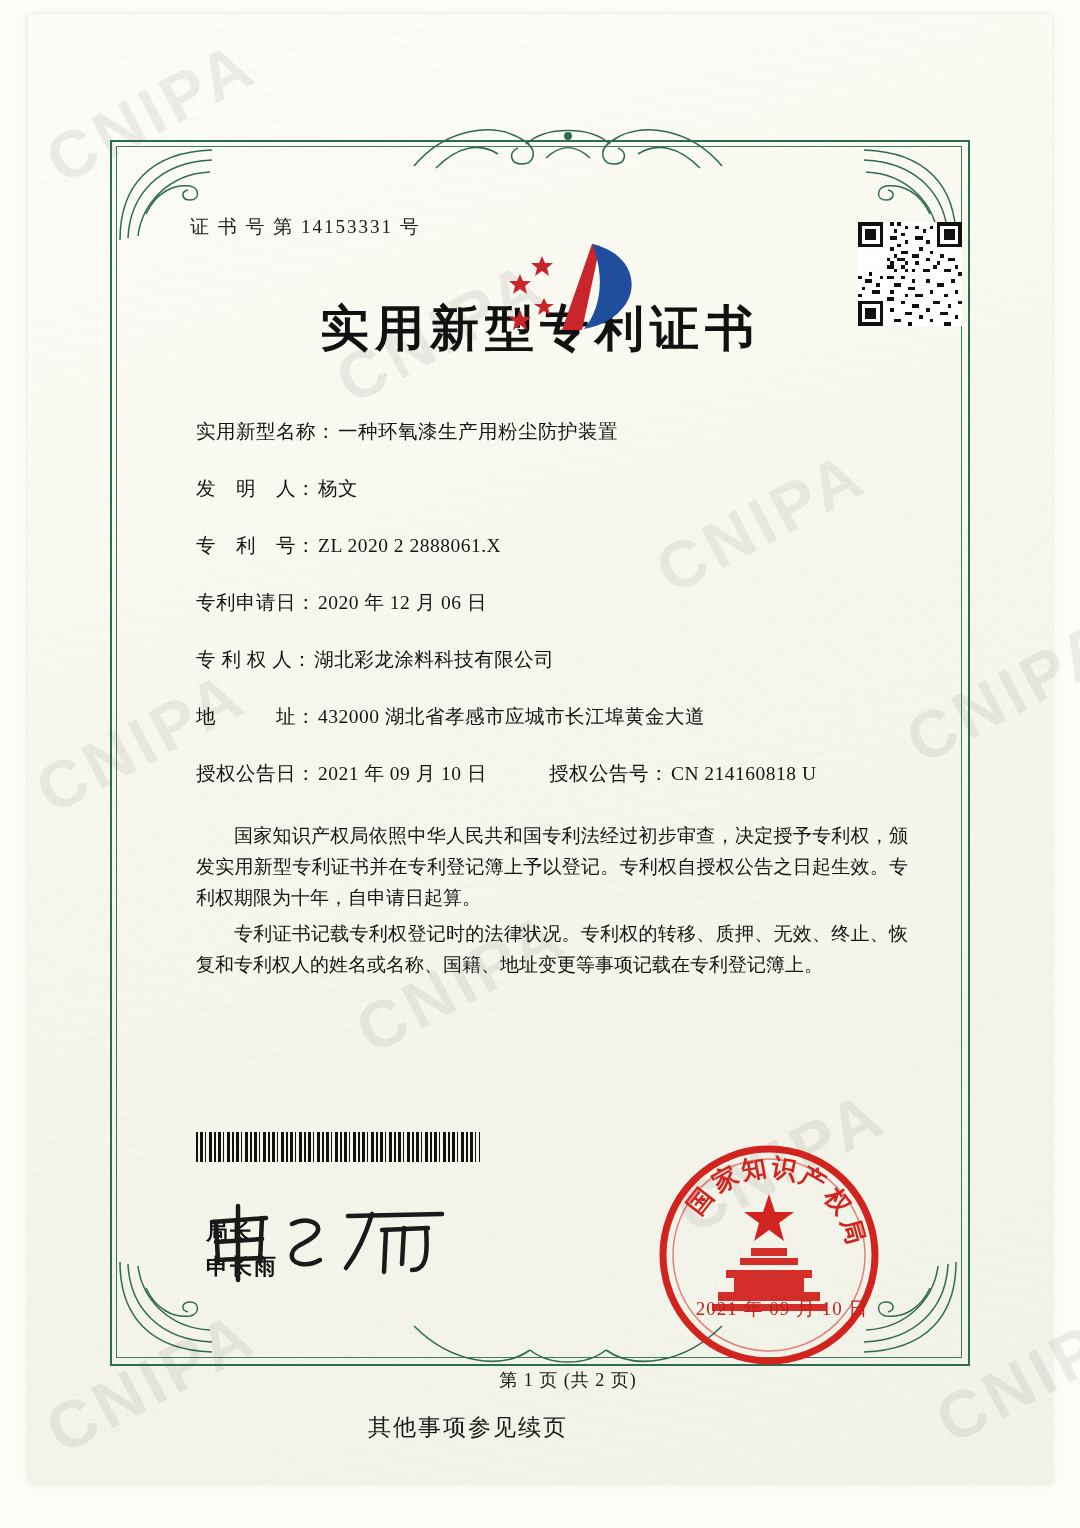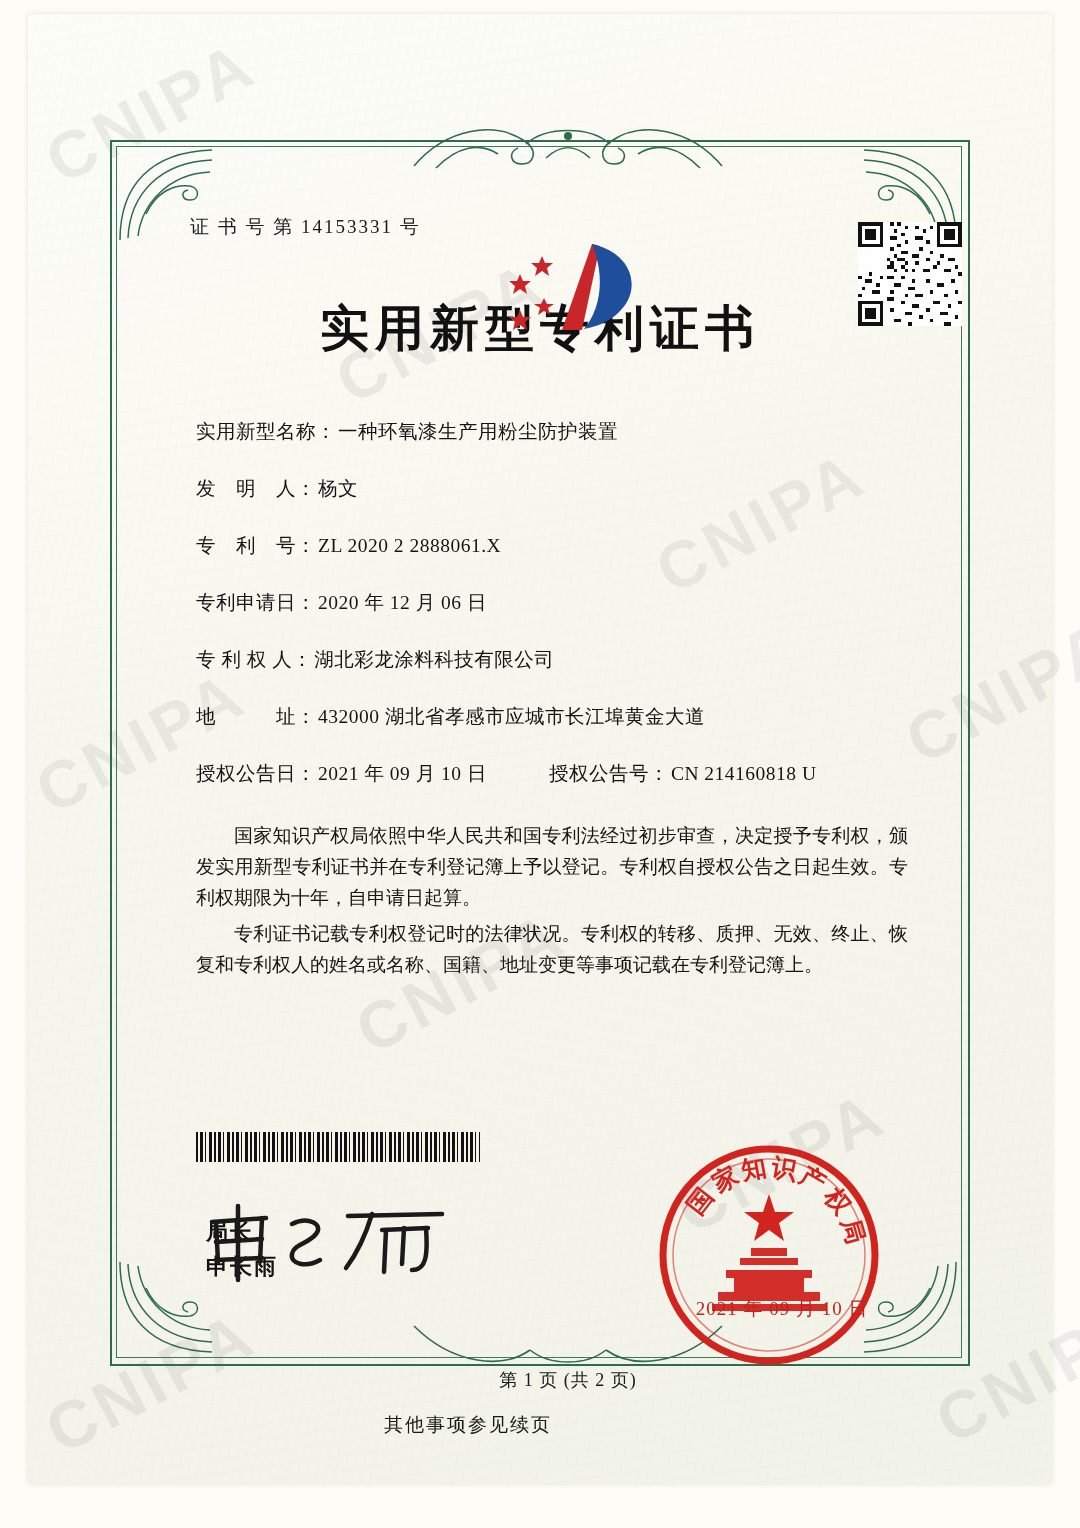--- a/index.html
+++ b/index.html
@@ -230,21 +230,21 @@
     font-size: 18px;
     color: #1a1a1a;
     letter-spacing: 1px;
   }
   .footnote {
     position: absolute;
     left: 0;
     top: 1412px;
     width: 936px;
     text-align: center;
-    font-size: 19px;
+    font-size: 23px;
     color: #1a1a1a;
     letter-spacing: 2px;
   }
 </style>
 </head>
 <body>
 
 <div class="page">
   <div class="paper">
 

